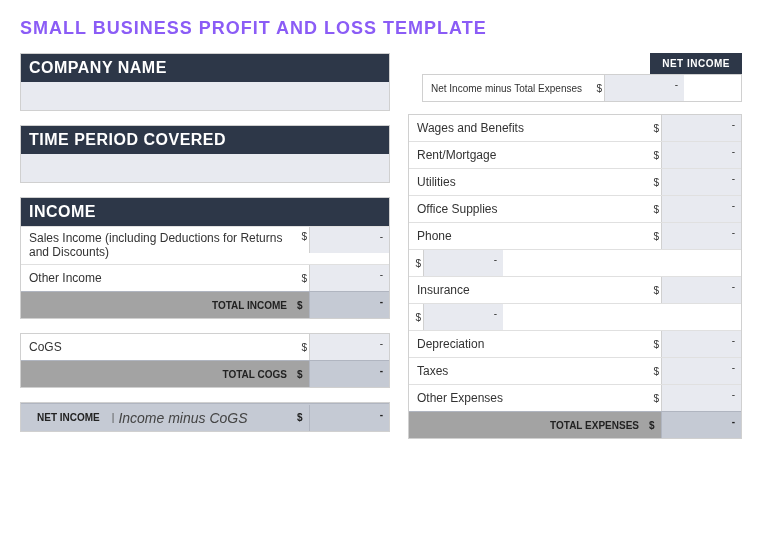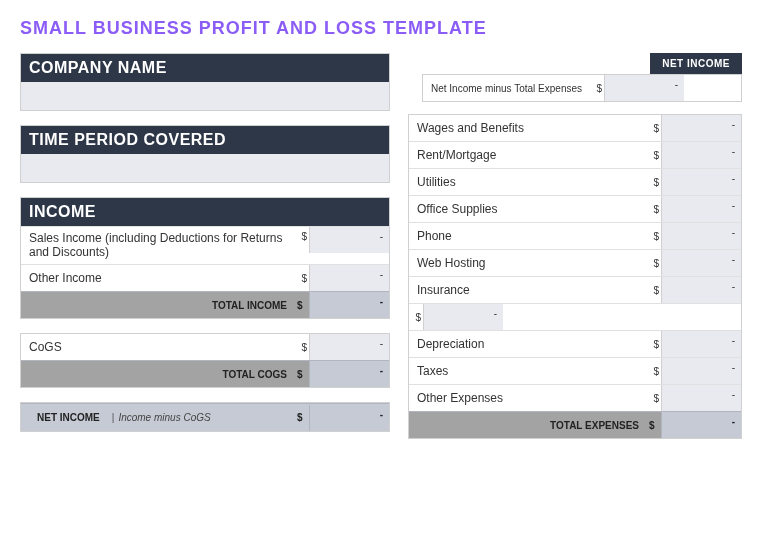--- a/index.html
+++ b/index.html
@@ -140,21 +140,21 @@
       text-transform: uppercase;
       color: #222;
     }
     .net-income-divider {
       color: #555;
       font-size: 10px;
       padding: 0 4px;
     }
     .net-income-sublabel {
       font-style: italic;
-      font-size: 10px;
+      font-size: 14px;
       color: #444;
       font-weight: normal;
     }
     .net-income-header-right {
       background: #2d3748;
       color: #fff;
       font-size: 10px;
       font-weight: bold;
       letter-spacing: 0.5px;
       padding: 5px 12px;
@@ -301,21 +301,20 @@
       <div class="row-label">Office Supplies</div>
       <div class="row-currency">$</div>
       <div class="row-value">-</div>
     </div>
           <div class="data-row">
       <div class="row-label">Phone</div>
       <div class="row-currency">$</div>
       <div class="row-value">-</div>
     </div>
           <div class="data-row">
-      <div class="row-label">Web Hosting</div>
       <div class="row-currency">$</div>
       <div class="row-value">-</div>
     </div>
           <div class="data-row">
       <div class="row-label">Insurance</div>
       <div class="row-currency">$</div>
       <div class="row-value">-</div>
     </div>
           <div class="data-row">
       <div class="row-currency">$</div>

